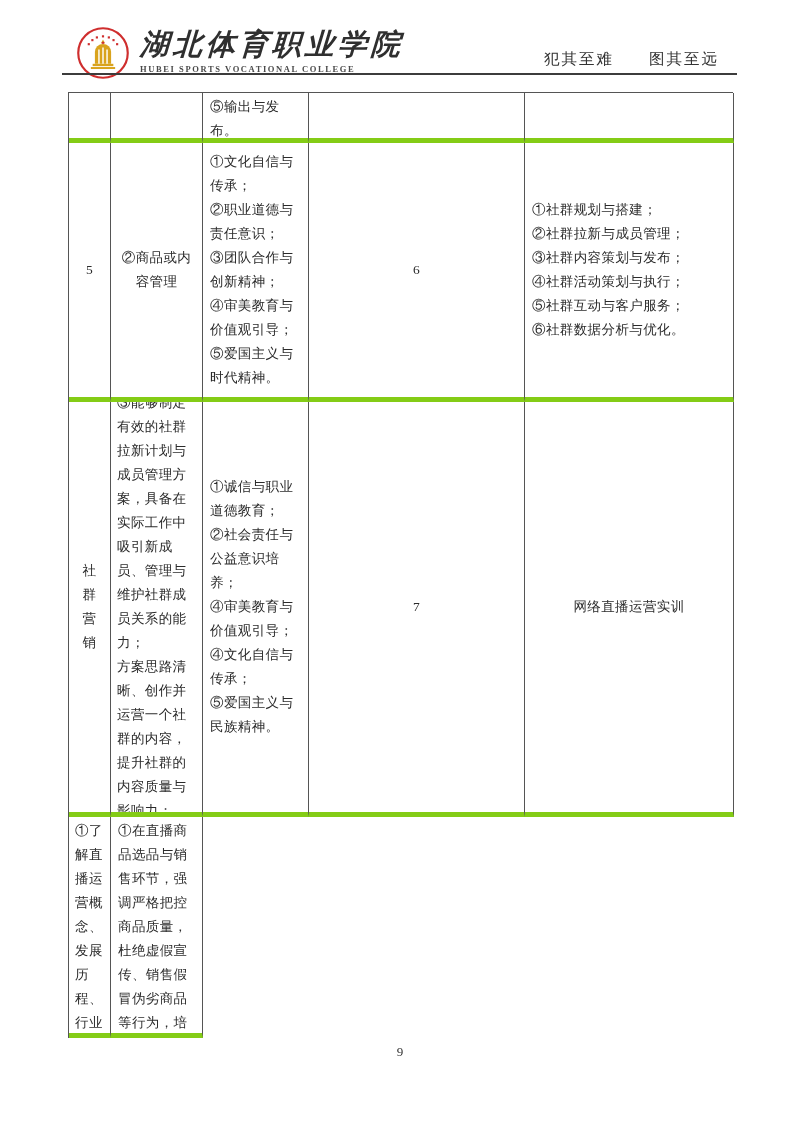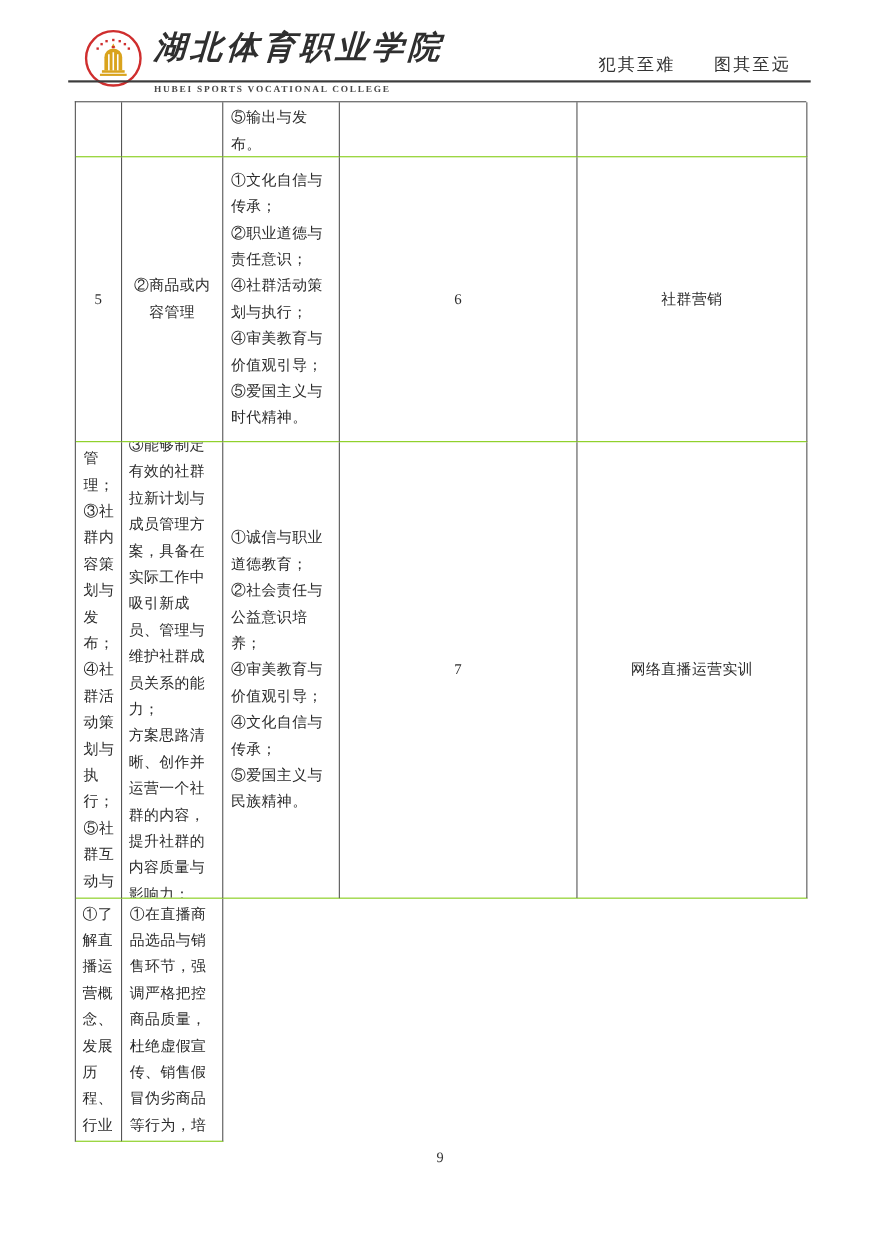--- a/index.html
+++ b/index.html
@@ -21,21 +21,21 @@
     position:absolute;left:14px;top:26px;display:flex;align-items:flex-start;gap:10px;
   }
   .seal{width:54px;height:54px;flex:0 0 auto;}
   .title-block{padding-top:4px;}
   .college-zh{
     font-size:29px;font-weight:700;font-style:italic;
     letter-spacing:4px;color:#2f2f2f;line-height:1;
     transform:skewX(-3deg);
   }
   .college-en{
-    margin-top:17px;font-size:8.5px;letter-spacing:1.6px;color:#4a4a4a;
+    margin-top:5px;font-size:8.5px;letter-spacing:1.6px;color:#4a4a4a;
     font-family:"Liberation Serif","DejaVu Serif",serif;font-weight:600;
   }
   .motto{
     position:absolute;right:18px;bottom:4px;
     font-size:15.5px;letter-spacing:2px;color:#333;
   }
   .header-rule{
     position:absolute;left:62px;top:73px;width:675px;height:2px;
     background:#3c3c3c;
   }
@@ -44,21 +44,21 @@
   .doc-table{
     position:absolute;left:68px;top:92px;width:665px;
     display:grid;
     grid-template-columns:42px 92px 106px 216px 209px;
     grid-template-rows:50px 259px 415px 221px;
     border-top:1px solid #555;border-left:1px solid #555;
     box-sizing:border-box;
     font-size:13.5px;line-height:24px;letter-spacing:0.4px;
   }
   .cell{
-    border-right:1px solid #555;border-bottom:1px solid #84cc16;
+    border-right:1px solid #555;border-bottom:5px solid #84cc16;
     box-sizing:border-box;overflow:hidden;
     display:flex;align-items:center;justify-content:flex-start;
     padding:2px 7px;
     white-space:pre-line;
   }
   .cell.center{justify-content:center;text-align:center;}
   .cell.top{align-items:flex-start;}
   .cell.pad-sm{padding:2px 6px;}
 
   
@@ -114,32 +114,32 @@
     <div class="cell center"></div>
     <div class="cell center"></div>
     <div class="cell top">⑤输出与发布。</div>
     <div class="cell"></div>
     <div class="cell"></div>
 
     <div class="cell center">5</div>
     <div class="cell center">②商品或内容管理</div>
     <div class="cell">①文化自信与传承；
 ②职业道德与责任意识；
-④社群活动策划与执行；
+③团队合作与创新精神；
 ④审美教育与价值观引导；
 ⑤爱国主义与时代精神。</div>
 
     <div class="cell center">6</div>
-    <div class="cell center">社群营销</div>
     <div class="cell">①社群规划与搭建；
 ②社群拉新与成员管理；
 ③社群内容策划与发布；
 ④社群活动策划与执行；
 ⑤社群互动与客户服务；
 ⑥社群数据分析与优化。</div>
+    <div class="cell center">社群营销</div>
     <div class="cell pad-sm">①掌握社群营销的基本原理与框架；
 ②能够独立完成一个社群的定位与搭建方案，并具备根据实际情况进行调整优化的能力；
 ③能够制定有效的社群拉新计划与成员管理方案，具备在实际工作中吸引新成员、管理与维护社群成员关系的能力；
 方案思路清晰、创作并运营一个社群的内容，提升社群的内容质量与影响力；
 ⑤能够熟练运用数据分析工具进行社群运营数据分析，并根据分析结果提出切实可行的优化方案，实现社群营销效果的持续提升。</div>
     <div class="cell">①诚信与职业道德教育；
 ②社会责任与公益意识培养；
 ④审美教育与价值观引导；
 ④文化自信与传承；
 ⑤爱国主义与民族精神。</div>

